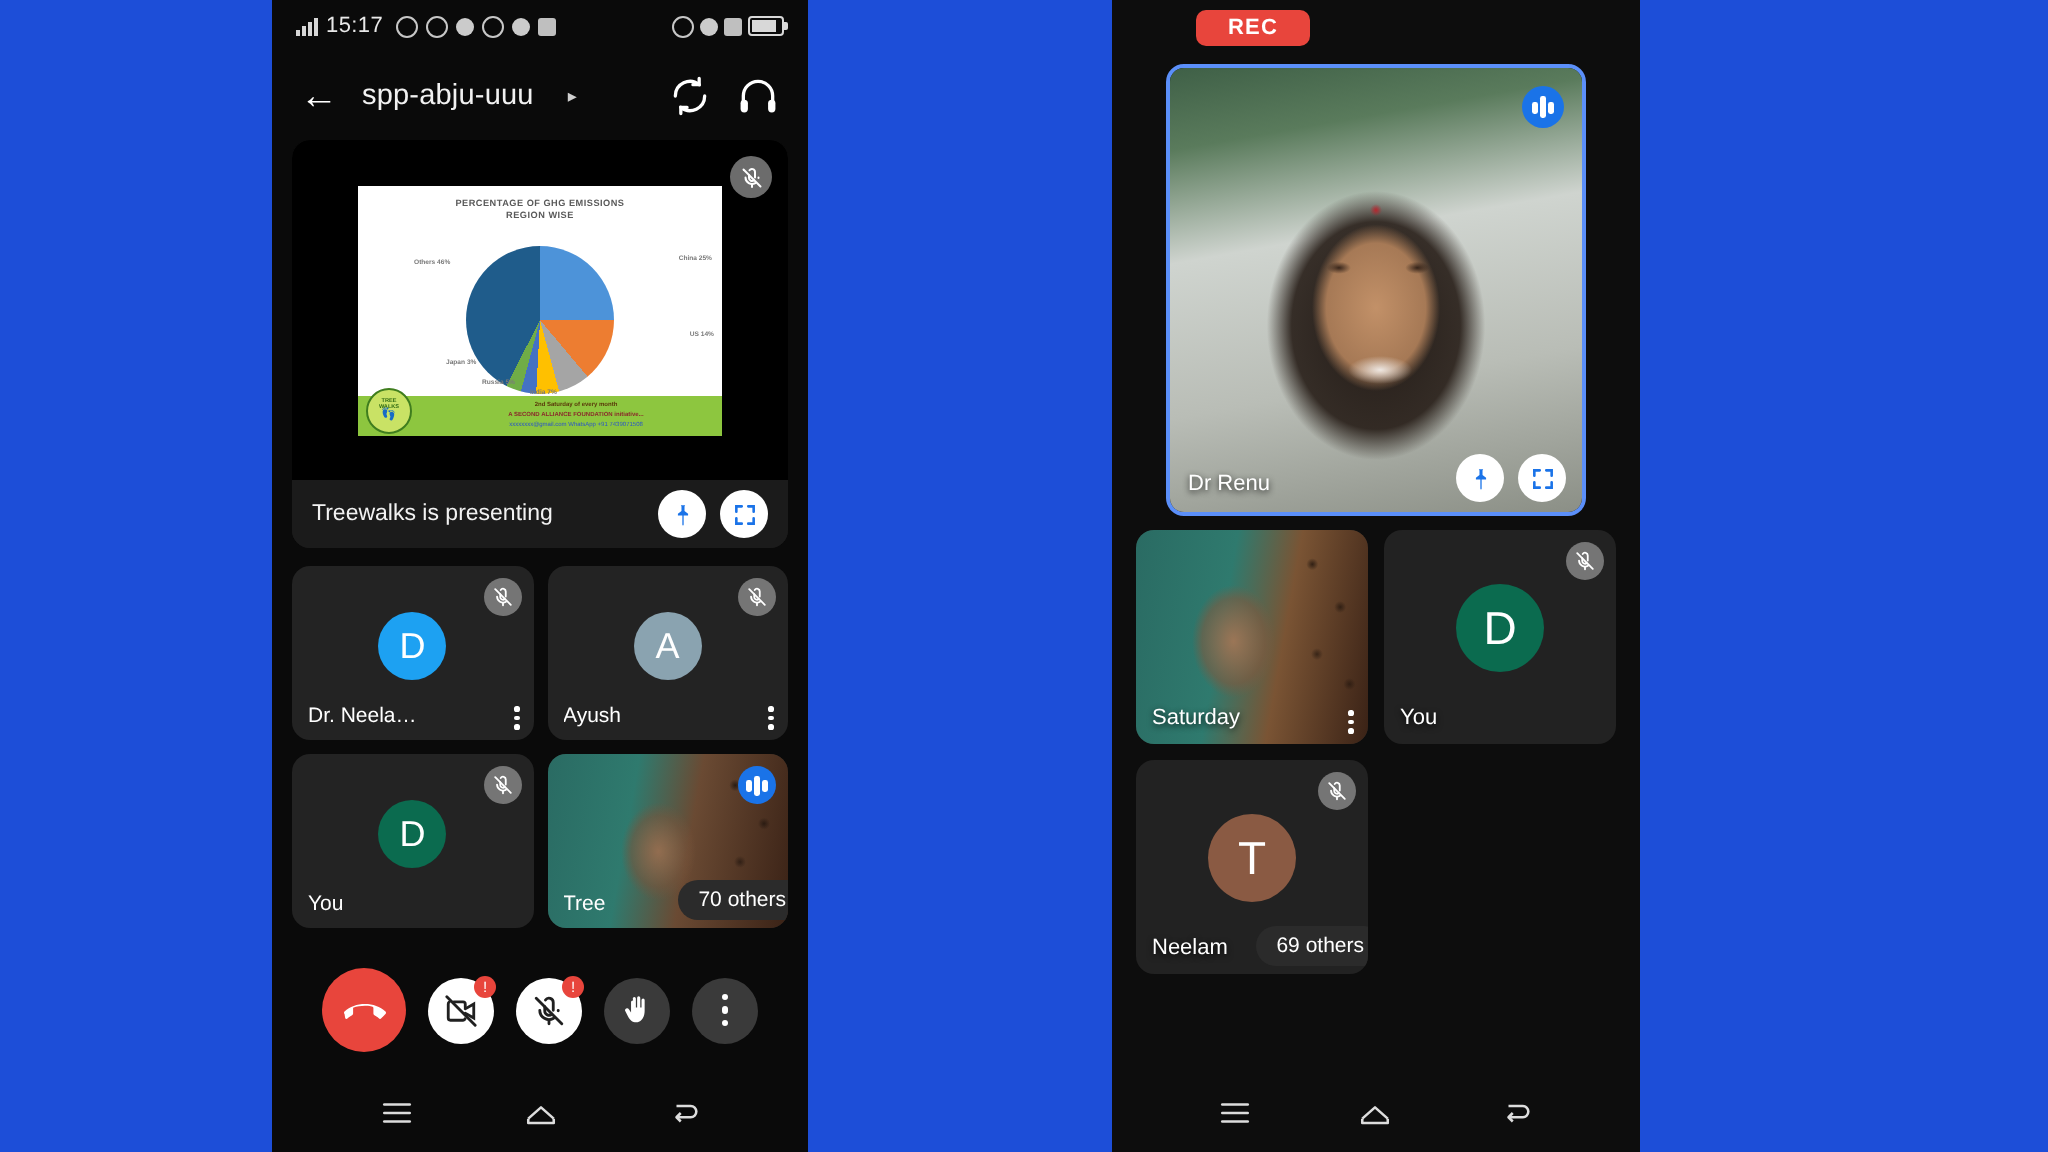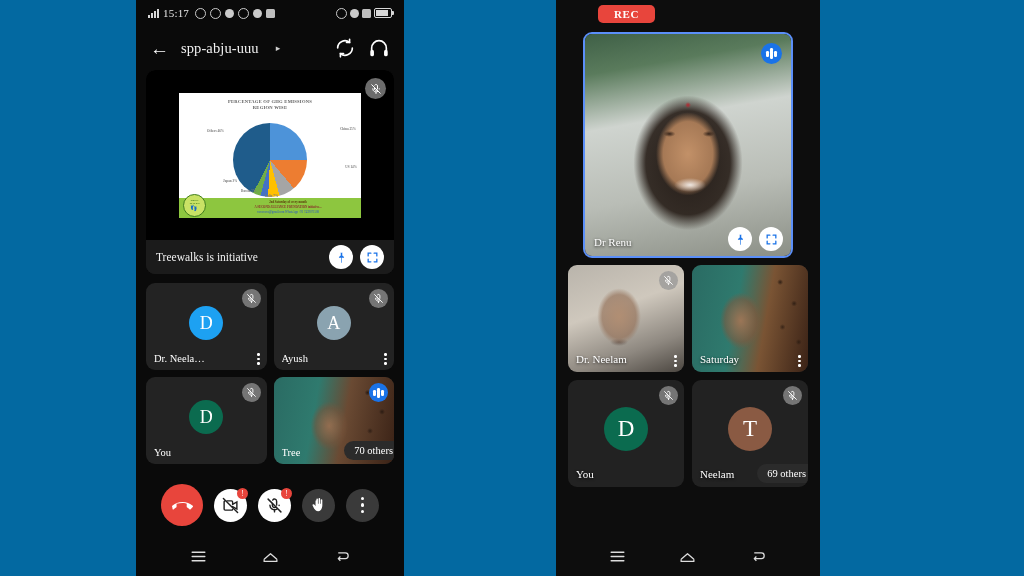--- a/index.html
+++ b/index.html
@@ -1,17 +1,17 @@
 <!DOCTYPE html>
 <html><head>
 <meta charset="utf-8">
 <style>
   html,body{margin:0;padding:0;background:#000;}
   body{width:1024px;height:576px;overflow:hidden;font-family:"Liberation Sans",sans-serif;}
-  .stage{position:relative;width:1024px;height:576px;background:#0369a1;font-family:Liberation Serif, serif;}
+  .stage{position:relative;width:1024px;height:576px;background:#1d4ed8;}
 
   
   .phone{position:absolute;background:#0a0a0a;overflow:hidden;}
   .phone-left{left:136px;top:0;width:268px;height:576px;}
   .phone-right{left:556px;top:0;width:264px;height:576px;background:#0d0d0d;}
 
   
   .statusbar{height:26px;display:flex;align-items:center;justify-content:space-between;
              padding:0 12px;color:#e8e8e8;font-size:10.5px;}
   .sb-left{display:flex;align-items:center;gap:4px;}
@@ -213,21 +213,21 @@
               <path d="M15 11.5V6a3 3 0 0 0-5.5-1.7"></path>
             <path d="M5.5 11.5a6.5 6.5 0 0 0 9.8 5.6"></path>
               <path d="M18.5 11.5v.6"></path>
             <path d="M12 18.5V21"></path>
               <path d="M3.5 3.5 20.5 20.5"></path>
           </svg>
         </div>
       </div>
 
       <div class="present-bar">
-        <span class="present-text">Treewalks is initiative</span>
+        <span class="present-text">Treewalks is presenting</span>
         <span class="circ-btn">
           <svg viewBox="0 0 24 24" fill="#1a73e8">
               <path d="M14 3h-4l.6 1.2v4.1l-3.3 2.6v1.6h4.1V21l.6 1 .6-1v-8.5h4.1v-1.6L13.4 8.3V4.2z"></path>
             </svg>
         </span>
         <span class="circ-btn">
           <svg viewBox="0 0 24 24" fill="none" stroke="#1a73e8" stroke-width="2.4" stroke-linecap="round">
             <path d="M4 9V4h5"></path>
               <path d="M20 9V4h-5"></path>
               <path d="M4 15v5h5"></path>
@@ -402,40 +402,20 @@
               <path d="M20 9V4h-5"></path>
               <path d="M4 15v5h5"></path>
               <path d="M20 15v5h-5"></path>
           </svg>
         </span>
       </div>
     </div>
 
     <div class="rgrid">
 
-      <div class="rtile">
-        <div class="vidbg" style="background:linear-gradient(160deg,#b9b4ab 0%,#cfc8bd 40%,#8e8880 74%,#4b4640 100%);"></div>
-        <div class="vidbg" style="background:radial-gradient(ellipse 28px 36px at 44% 48%,rgba(176,140,112,.95) 0%,rgba(150,116,92,.7) 60%,transparent 78%),
-                    radial-gradient(ellipse 9px 4px at 44% 72%,rgba(60,40,32,.5),transparent);"></div>
-        <div class="tile-mic">
-          <svg viewBox="0 0 24 24" fill="none" stroke="#fff" stroke-width="2" stroke-linecap="round">
-            <path d="M9 9v3a3 3 0 0 0 5 2.2"></path>
-              <path d="M15 11.5V6a3 3 0 0 0-5.5-1.7"></path>
-            <path d="M5.5 11.5a6.5 6.5 0 0 0 9.8 5.6"></path>
-              <path d="M12 18.5V21"></path>
-              <path d="M3.5 3.5 20.5 20.5"></path>
-          </svg>
-        </div>
-        <div class="rname">Dr. Neelam</div>
-        <div class="kebab">
-            <i></i>
-            <i></i>
-            <i></i>
-          </div>
-      </div>
 
       <div class="rtile">
         <div class="vidbg" style="background:linear-gradient(100deg,#2a6b63 0%,#2f7a6e 38%,#7a5434 62%,#3a2216 100%);"></div>
         <div class="vidbg" style="background:radial-gradient(ellipse 28px 38px at 42% 52%,rgba(160,118,86,.95) 0%,rgba(126,90,64,.6) 56%,transparent 74%),
                     radial-gradient(circle 3px at 76% 16%,rgba(20,12,8,.7),transparent),
                     radial-gradient(circle 3px at 88% 36%,rgba(20,12,8,.6),transparent),
                     radial-gradient(circle 3px at 78% 58%,rgba(20,12,8,.55),transparent),
                     radial-gradient(circle 3px at 92% 72%,rgba(20,12,8,.5),transparent);"></div>
         <div class="rname">Saturday</div>
         <div class="kebab">

